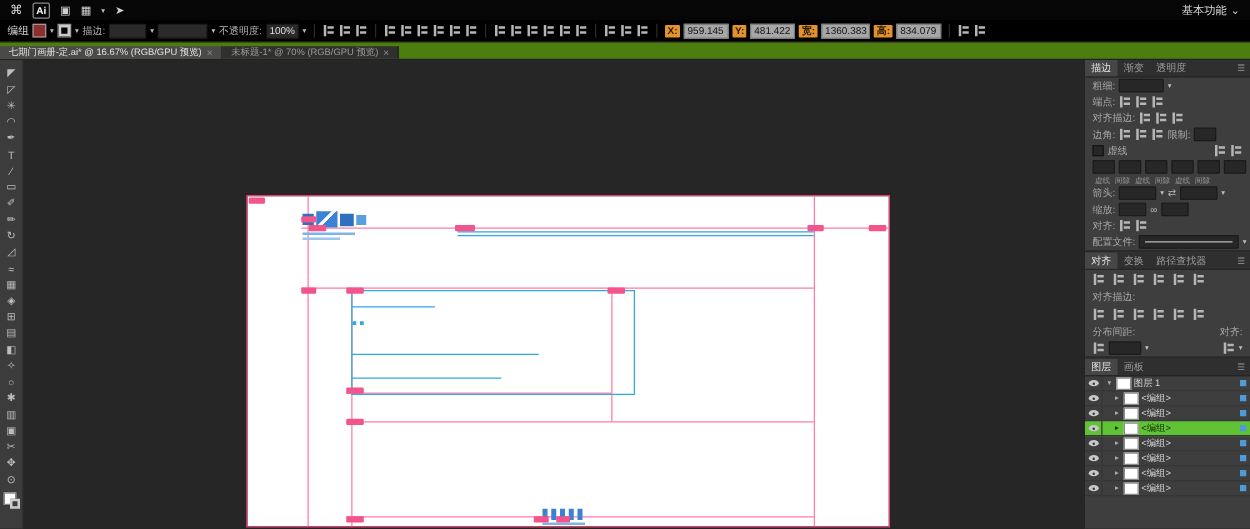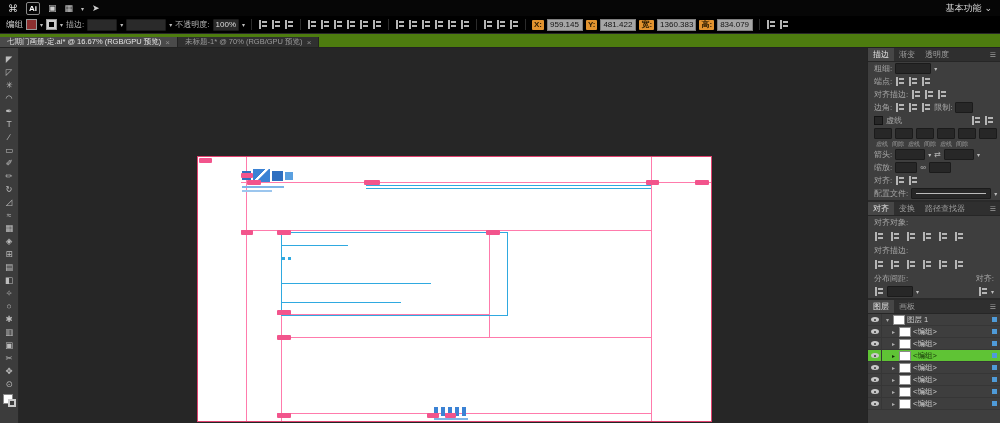--- a/index.html
+++ b/index.html
@@ -363,21 +363,20 @@
         </div>
       </div>
 
       <div class="panel">
         <div class="ptabs">
           <div class="ptab active">对齐</div>
           <div class="ptab">变换</div>
           <div class="ptab">路径查找器</div>
           <span class="pmenu">☰</span>
         </div>
-        <div class="plabelrow">对齐对象:</div>
         <div class="icorow">
           <span class="mi"></span>
           <span class="mi"></span>
           <span class="mi"></span>
           <span class="mi"></span>
           <span class="mi"></span>
           <span class="mi"></span>
         </div>
         <div class="plabelrow">对齐描边:</div>
         <div class="icorow">

